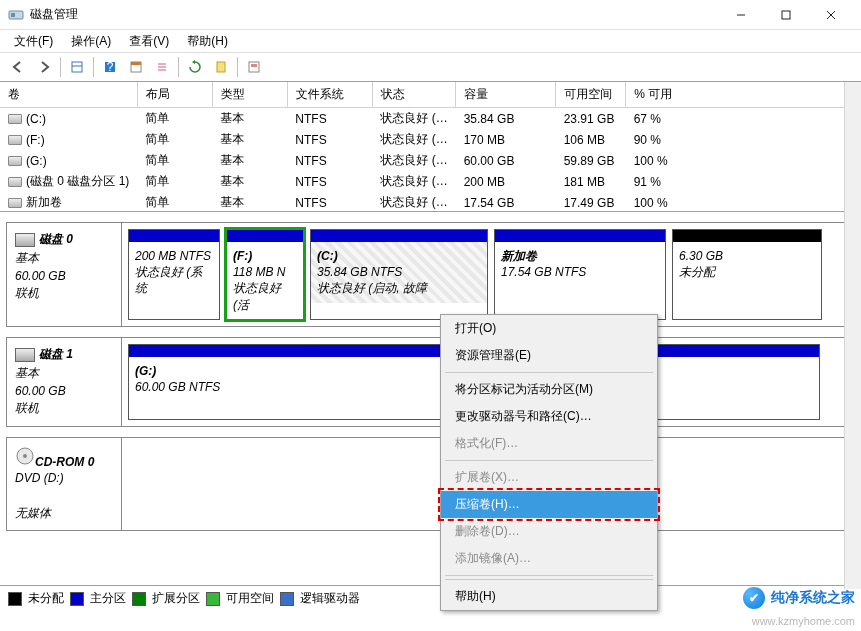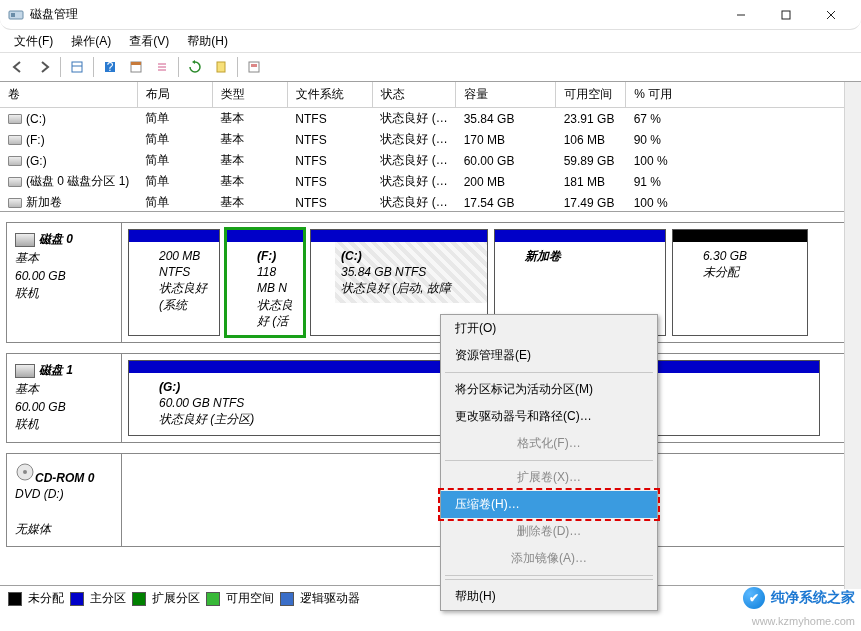--- a/index.html
+++ b/index.html
@@ -1,17 +1,17 @@
 <!DOCTYPE html>
 <html><head>
 <meta charset="utf-8">
 <style>
 * { box-sizing: border-box; margin: 0; padding: 0; font-family: "Microsoft YaHei", "Segoe UI", sans-serif; font-size: 12px; }
 body { background: #fff; width: 861px; height: 631px; overflow: hidden; position: relative; }
-.titlebar { height: 30px; display: flex; align-items: center; padding: 0 8px; border-bottom: 1px solid #e0e0e0; border-radius: 11px; }
+.titlebar { height: 30px; display: flex; align-items: center; padding: 0 8px; border-bottom: 1px solid #e0e0e0; }
 .titlebar-icon { width: 16px; height: 16px; margin-right: 6px; }
 .titlebar-title { flex: 1; font-size: 12px; }
 .winbtns { display: flex; }
 .winbtn { width: 45px; height: 30px; display: flex; align-items: center; justify-content: center; cursor: pointer; }
 .menubar { height: 22px; display: flex; align-items: flex-end; padding: 0 6px; gap: 2px; }
 .menuitem { padding: 2px 8px; cursor: pointer; }
 .toolbar { height: 30px; display: flex; align-items: center; padding: 2px 6px; gap: 2px; border-top: 1px solid #e0e0e0; border-bottom: 1px solid #a0a0a0; }
 .toolbtn { width: 24px; height: 24px; display: flex; align-items: center; justify-content: center; cursor: pointer; border: 1px solid transparent; }
 .toolsep { width: 1px; height: 20px; background: #c0c0c0; margin: 0 2px; }
 .listpane { height: 130px; overflow: auto; border-bottom: 1px solid #a0a0a0; }
@@ -21,35 +21,35 @@
 .volicon { display: inline-block; width: 14px; height: 10px; background: linear-gradient(#eee,#bbb); border: 1px solid #888; border-radius: 1px; margin-right: 4px; vertical-align: middle; }
 .diskpane { overflow: auto; padding-bottom: 4px; font-style: italic; }
 .diskrow { display: flex; border: 1px solid #888; margin: 10px 6px 0 6px; min-height: 90px; }
 .diskhead { width: 115px; border-right: 1px solid #888; padding: 8px; position: relative; }
 .diskhead .dicon { width: 20px; height: 14px; background: linear-gradient(#eee,#aaa); border: 1px solid #666; display: inline-block; margin-right: 4px; vertical-align: middle; }
 .diskhead .dtitle { font-weight: 700; }
 .diskhead .dline { margin-top: 2px; }
 .partwrap { flex: 1; display: flex; padding: 6px; gap: 6px; }
 .part { border: 1px solid #555; flex-shrink: 0; display: flex; flex-direction: column; overflow: hidden; }
 .part .bar { height: 12px; background: #0000c8; }
-.part .body { padding: 6px; font-size: 12px; line-height: 1.35; margin-left: 24px; }
+.part .body { padding: 6px; font-size: 12px; line-height: 1.35; }
 .part.unalloc .bar { background: #000; }
 .part.hatched .body { background: repeating-linear-gradient(45deg, #f7f7f7 0 4px, #e8e8e8 4px 8px); }
 .part.sel { outline: 3px solid #18a018; outline-offset: -1px; }
 .part .pt { font-weight: 700; }
 .legendbar { display: flex; align-items: center; gap: 6px; padding: 4px 8px; border-top: 1px solid #a0a0a0; font-size: 12px; position: absolute; left: 0; right: 0; bottom: 20px; background: #fff; }
 .swatch { width: 14px; height: 14px; display: inline-block; border: 1px solid #555; }
 .sw-un { background: #000; }
 .sw-pri { background: #0000c8; }
 .sw-ext { background: #008000; }
 .sw-free { background: #38b838; }
 .sw-log { background: #3a6ec8; }
 .ctxmenu { position: absolute; left: 440px; top: 314px; width: 218px; background: #f0f0f0; border: 1px solid #a0a0a0; box-shadow: 2px 2px 4px rgba(0,0,0,.3); z-index: 50; }
 .ctxitem { padding: 5px 14px; cursor: default; }
-.ctxitem.disabled { color: #8a8a8a; text-align: center; }
+.ctxitem.disabled { color: #8a8a8a; }
 .ctxsep { height: 1px; background: #c8c8c8; margin: 3px 4px; }
 .ctxitem.hl { background: #3a9be0; color: #fff; outline: 2px dashed #d00; outline-offset: 1px; }
 .watermark { position: absolute; right: 6px; bottom: 4px; font-size: 11px; color: #b8b8b8; z-index: 60; }
 .brand { position: absolute; right: 6px; bottom: 22px; display: flex; align-items: center; gap: 6px; z-index: 60; }
 .brand .bi { width: 22px; height: 22px; border-radius: 50%; background: radial-gradient(circle at 30% 30%, #5ab8ff, #0a7cd8); display: flex; align-items: center; justify-content: center; color: #fff; font-weight: 700; }
 .brand .bt { font-size: 14px; font-weight: 700; color: #1c78d2; }
 .scrollstub { position: absolute; right: 0; top: 82px; bottom: 42px; width: 17px; background: #f0f0f0; border-left: 1px solid #d4d4d4; }
 </style>
 </head>
 <body>
@@ -246,23 +246,24 @@
           <div class="body">
             <div class="pt">(C:)</div>
             <div>35.84 GB NTFS</div>
             <div>状态良好 (启动, 故障</div>
           </div>
         </div>
         <div class="part " style="width: 172px;">
           <div class="bar"></div>
           <div class="body">
             <div class="pt">新加卷</div>
-          </div>
-        </div>
-        <div class="part unalloc" style="width: 136px;">
+            <div>17.54 GB NTFS</div>
+          </div>
+        </div>
+        <div class="part unalloc" style="width: 150px;">
           <div class="bar"></div>
           <div class="body">
             <div>6.30 GB</div>
             <div>未分配</div>
           </div>
         </div>
       </div>
     </div>
     <div class="diskrow">
       <div class="diskhead">
@@ -270,21 +271,20 @@
         <div class="dline">基本</div>
         <div class="dline">60.00 GB</div>
         <div class="dline" style="margin-top:2px">联机</div>
       </div>
       <div class="partwrap">
         <div class="part " style="width: 692px;">
           <div class="bar"></div>
           <div class="body">
             <div class="pt">(G:)</div>
             <div>60.00 GB NTFS</div>
-            <div>状态良好 (主分区)</div>
           </div>
         </div>
       </div>
     </div>
     <div class="diskrow">
       <div class="diskhead">
         <div><svg width="20" height="20">
             <circle cx="10" cy="10" r="8" fill="#e8e8e8" stroke="#888"></circle>
             <circle cx="10" cy="10" r="2" fill="#888"></circle>
           </svg><span class="dtitle">CD-ROM 0</span></div>

